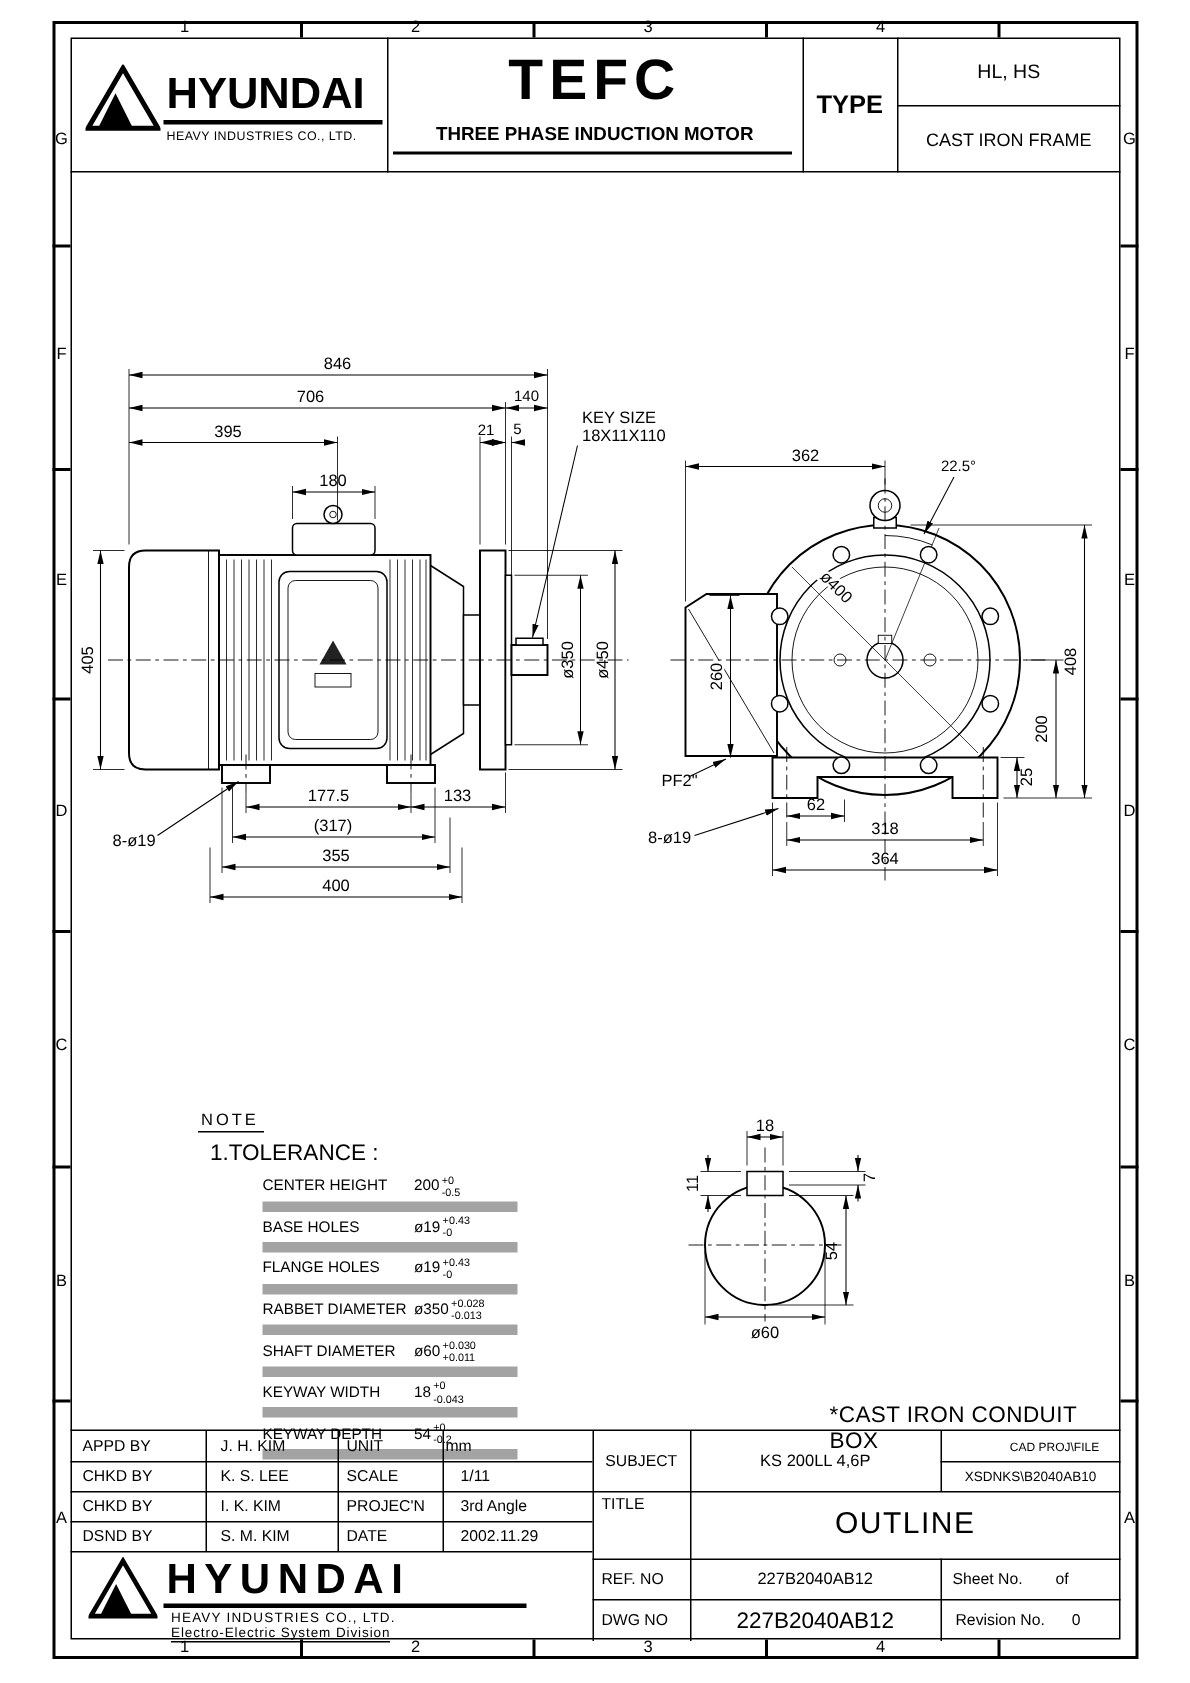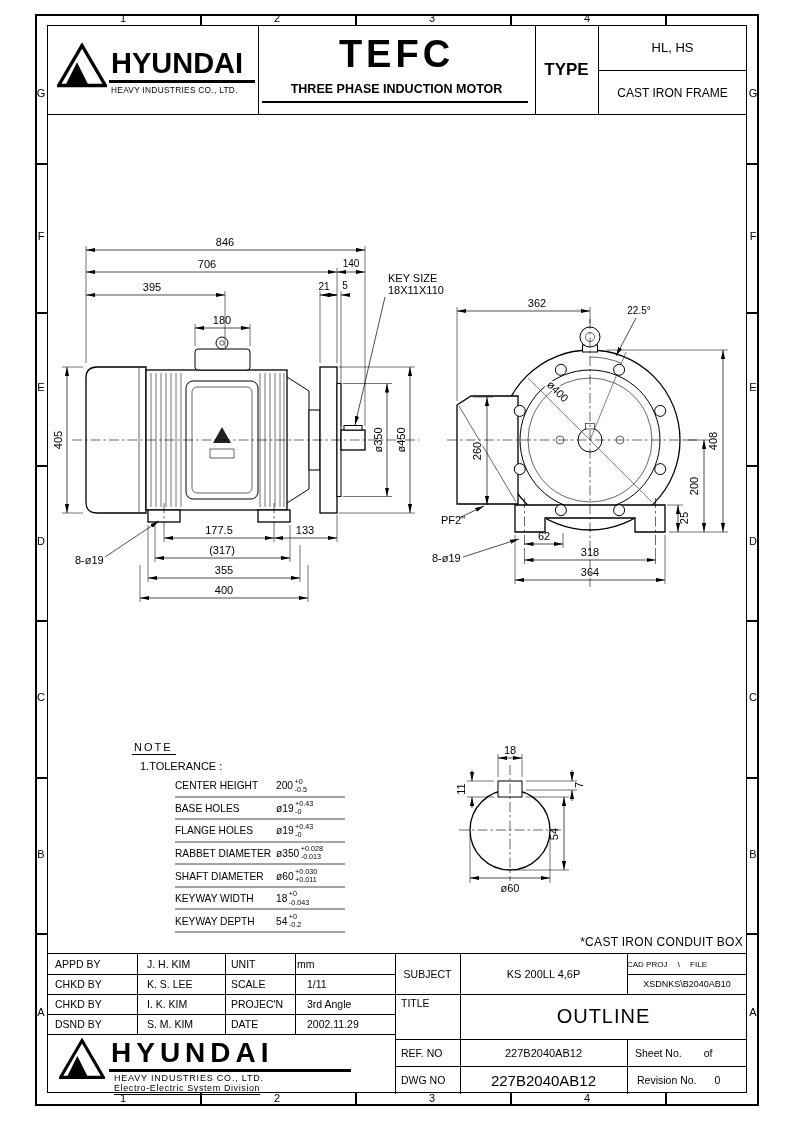--- a/index.html
+++ b/index.html
@@ -19,28 +19,28 @@
 .ol{stroke-width:1.3}
 .ml{stroke-width:1}
 .tl{stroke-width:.6}
 .thin{stroke-width:.5}
 .cl{stroke-width:.6;stroke-dasharray:10 3 2.5 3}
 .gext line{stroke-width:.55}
 .gfin line{stroke-width:.55}
 .dim{stroke-width:.7}
 .note{position:absolute;left:130px;top:737px;width:222px}
 .note-title{font-size:11px;letter-spacing:2px;border-bottom:1.2px solid #000;display:inline-block;padding:0 3px 1px 2px;margin-left:2px}
-.note-sub{font-size:11px;margin:5px 0 3px 10px}
+.note-sub{font-size:15px;margin:5px 0 3px 10px}
 .tol{margin-left:45px;width:170px}
-.trow{display:flex;align-items:center;border-bottom:2px solid #a3a3a3;padding:2.5px 0 1.5px;font-size:10.2px}
+.trow{display:flex;align-items:center;border-bottom:7px solid #a3a3a3;padding:2.5px 0 1.5px;font-size:10.2px}
 .tlabel{width:101px;flex:none}
 .tval{display:flex;align-items:center;white-space:nowrap}
 .tstack{display:inline-flex;flex-direction:column;font-size:7.2px;line-height:1.15;margin-left:1.5px;font-style:normal}
 .tstack i{font-style:normal}
-.footnote{position:absolute;left:553px;top:935px;width:190px;text-align:right;font-size:12px;letter-spacing:.3px}
+.footnote{position:absolute;left:553px;top:935px;width:190px;font-size:15px;letter-spacing:.3px}
 .brand-big{position:absolute;font-weight:bold;white-space:nowrap}
 .caption{position:absolute;white-space:nowrap}
 </style>
 </head>
 <body>
 
 <div class="page">
 
   <div class="frame-outer"></div>
   <div class="frame-inner"></div>
@@ -446,21 +446,21 @@
     <div class="cell" style="left:178px;top:40px;width:70px;height:20px;padding-left:6px">PROJEC'N</div>
     <div class="cell" style="left:248px;top:40px;width:100px;height:20px;padding-left:12px">3rd Angle</div>
 
     <div class="cell" style="left:0;top:60px;width:90px;height:20px;padding-left:8px">DSND BY</div>
     <div class="cell" style="left:90px;top:60px;width:88px;height:20px;padding-left:10px">S. M. KIM</div>
     <div class="cell" style="left:178px;top:60px;width:70px;height:20px;padding-left:6px">DATE</div>
     <div class="cell" style="left:248px;top:60px;width:100px;height:20px;padding-left:12px">2002.11.29</div>
 
     <div class="cell" style="left:348px;top:0;width:65px;height:40px;justify-content:center">SUBJECT</div>
     <div class="cell" style="left:413px;top:0;width:167px;height:40px;justify-content:center;font-size:11px">KS 200LL 4,6P</div>
-    <div class="cell" style="left:572px;top:0;width:96px;height:20px;font-size:8px;padding:0 8px;justify-content:space-between">
+    <div class="cell" style="left:608px;top:0;width:96px;height:20px;font-size:8px;padding:0 8px;justify-content:center">
       <span>CAD PROJ</span>
       <span>\</span>
       <span>FILE</span>
     </div>
     <div class="cell" style="left:580px;top:20px;width:120px;height:20px;justify-content:center;font-size:9px">XSDNKS\B2040AB10</div>
 
     <div class="cell" style="left:348px;top:40px;width:65px;height:45px;align-items:flex-start;padding:3px 0 0 6px">TITLE</div>
     <div class="cell" style="left:413px;top:40px;width:287px;height:45px;justify-content:center;font-size:20px;letter-spacing:1px">OUTLINE</div>
 
     <div class="cell" style="left:348px;top:85px;width:65px;height:27px;padding-left:6px">REF. NO</div>

